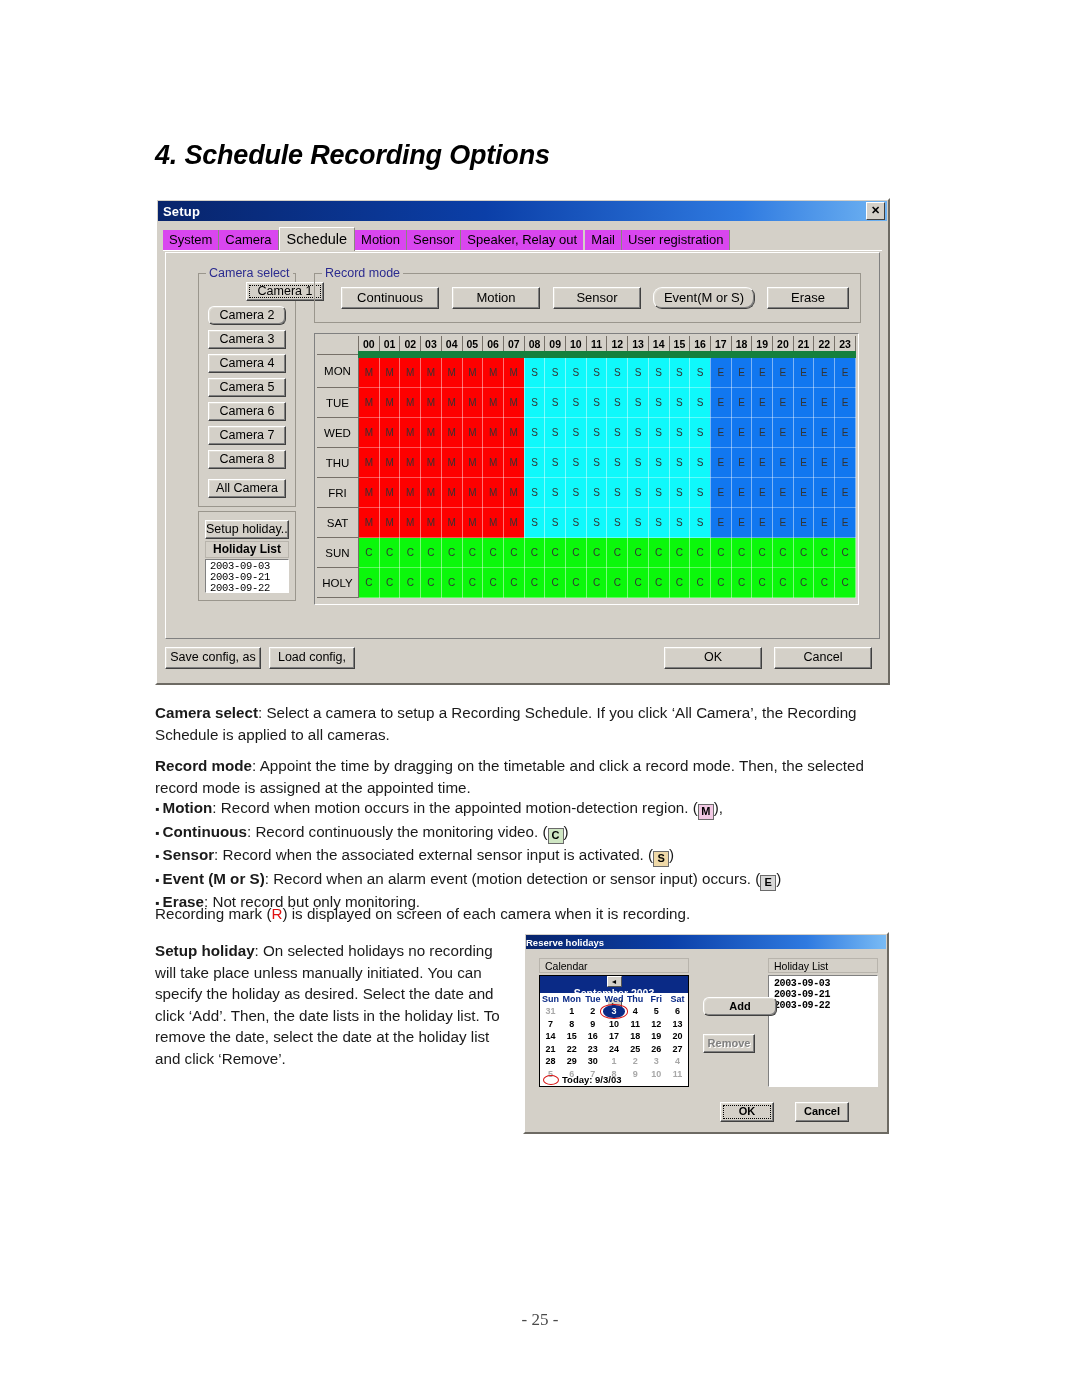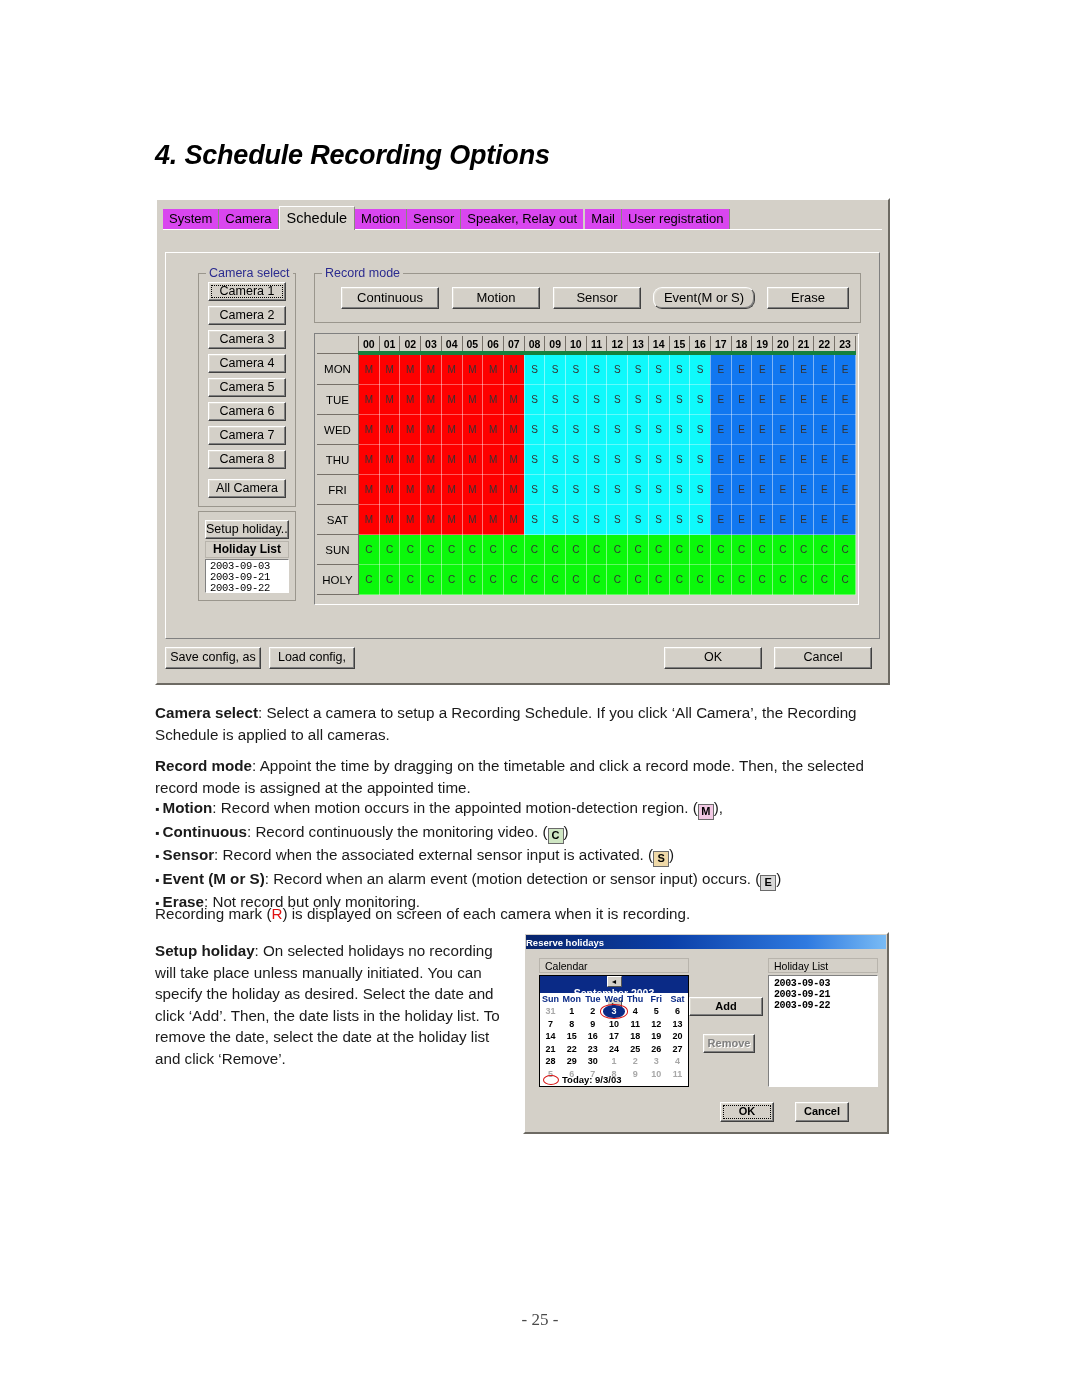--- a/index.html
+++ b/index.html
@@ -258,21 +258,21 @@
     width: 41px;
     height: 15px;
     background: #d4d0c8;
     border-right: 1px solid #767068;
     border-bottom: 1px solid #767068;
   }
   #grid-table th.hour {
     height: 15px;
     background: #d4d0c8;
     border-right: 1px solid #767068;
-    border-bottom: 4px solid #15803d;
+    border-bottom: 7px solid #15803d;
     font-size: 10.5px;
     color: #000;
     cursor: pointer;
   }
   #grid-table td.daylabel {
     width: 41px;
     height: 29px;
     background: #d4d0c8;
     border-right: 1px solid #767068;
     border-bottom: 1px solid #767068;
@@ -492,21 +492,21 @@
     font-weight: bold;
     white-space: nowrap;
   }
   .dlg-btn {
     position: absolute;
     height: 19px;
     line-height: 16px;
     font-size: 11px;
     font-weight: bold;
   }
-  #add-btn { left: 164px; top: 63px; width: 74px; }
+  #add-btn { left: 178px; top: 63px; width: 74px; border-radius: 6px; }
   #remove-btn { left: 178px; top: 100px; width: 52px; }
   #dlg-ok-btn { left: 195px; top: 168px; width: 54px; height: 20px; line-height: 17px; }
   #dlg-ok-btn::after {
     content:"";
     position:absolute; left:2px; top:2px; right:2px; bottom:2px;
     border:1px dotted #000;
   }
   #dlg-cancel-btn { left: 270px; top: 168px; width: 54px; height: 20px; line-height: 17px; }
 
   
@@ -521,39 +521,43 @@
     color: #4a4a4a;
   }
 </style>
 </head>
 <body>
 
 <div id="page-title">4. Schedule Recording Options</div>
 
 <div id="setup-window">
 
+  <div id="setup-titlebar">
+    <span id="setup-title-text">Setup</span>
+    <span class="titlebar-btn">✕</span>
+  </div>
 
   <div id="tabstrip">
       <div class="tab">System</div>
       <div class="tab">Camera</div>
       <div class="tab active">Schedule</div>
       <div class="tab">Motion</div>
       <div class="tab">Sensor</div>
       <div class="tab gap">Speaker, Relay out</div>
       <div class="tab">Mail</div>
       <div class="tab">User registration</div>
     </div>
 
   <div id="tab-client-area">
 
     <div class="groupbox" id="camera-select-group">
       <span class="gb-legend">Camera select</span>
       <div id="camera-buttons">
-          <div class="btn cam-btn focused" style="top: 8px;">Camera 1</div>
-          <div class="btn cam-btn" style="top: 32px;">Camera 2</div>
+          <div class="btn cam-btn focused" style="top: 8px; margin-left: 38px;">Camera 1</div>
+          <div class="btn cam-btn" style="top: 32px; border-radius: 6px;">Camera 2</div>
           <div class="btn cam-btn" style="top: 56px;">Camera 3</div>
           <div class="btn cam-btn" style="top: 80px;">Camera 4</div>
           <div class="btn cam-btn" style="top: 104px;">Camera 5</div>
           <div class="btn cam-btn" style="top: 128px;">Camera 6</div>
           <div class="btn cam-btn" style="top: 152px;">Camera 7</div>
           <div class="btn cam-btn" style="top: 176px;">Camera 8</div>
         </div>
       <div class="btn" id="all-camera-btn">All Camera</div>
     </div>
 

